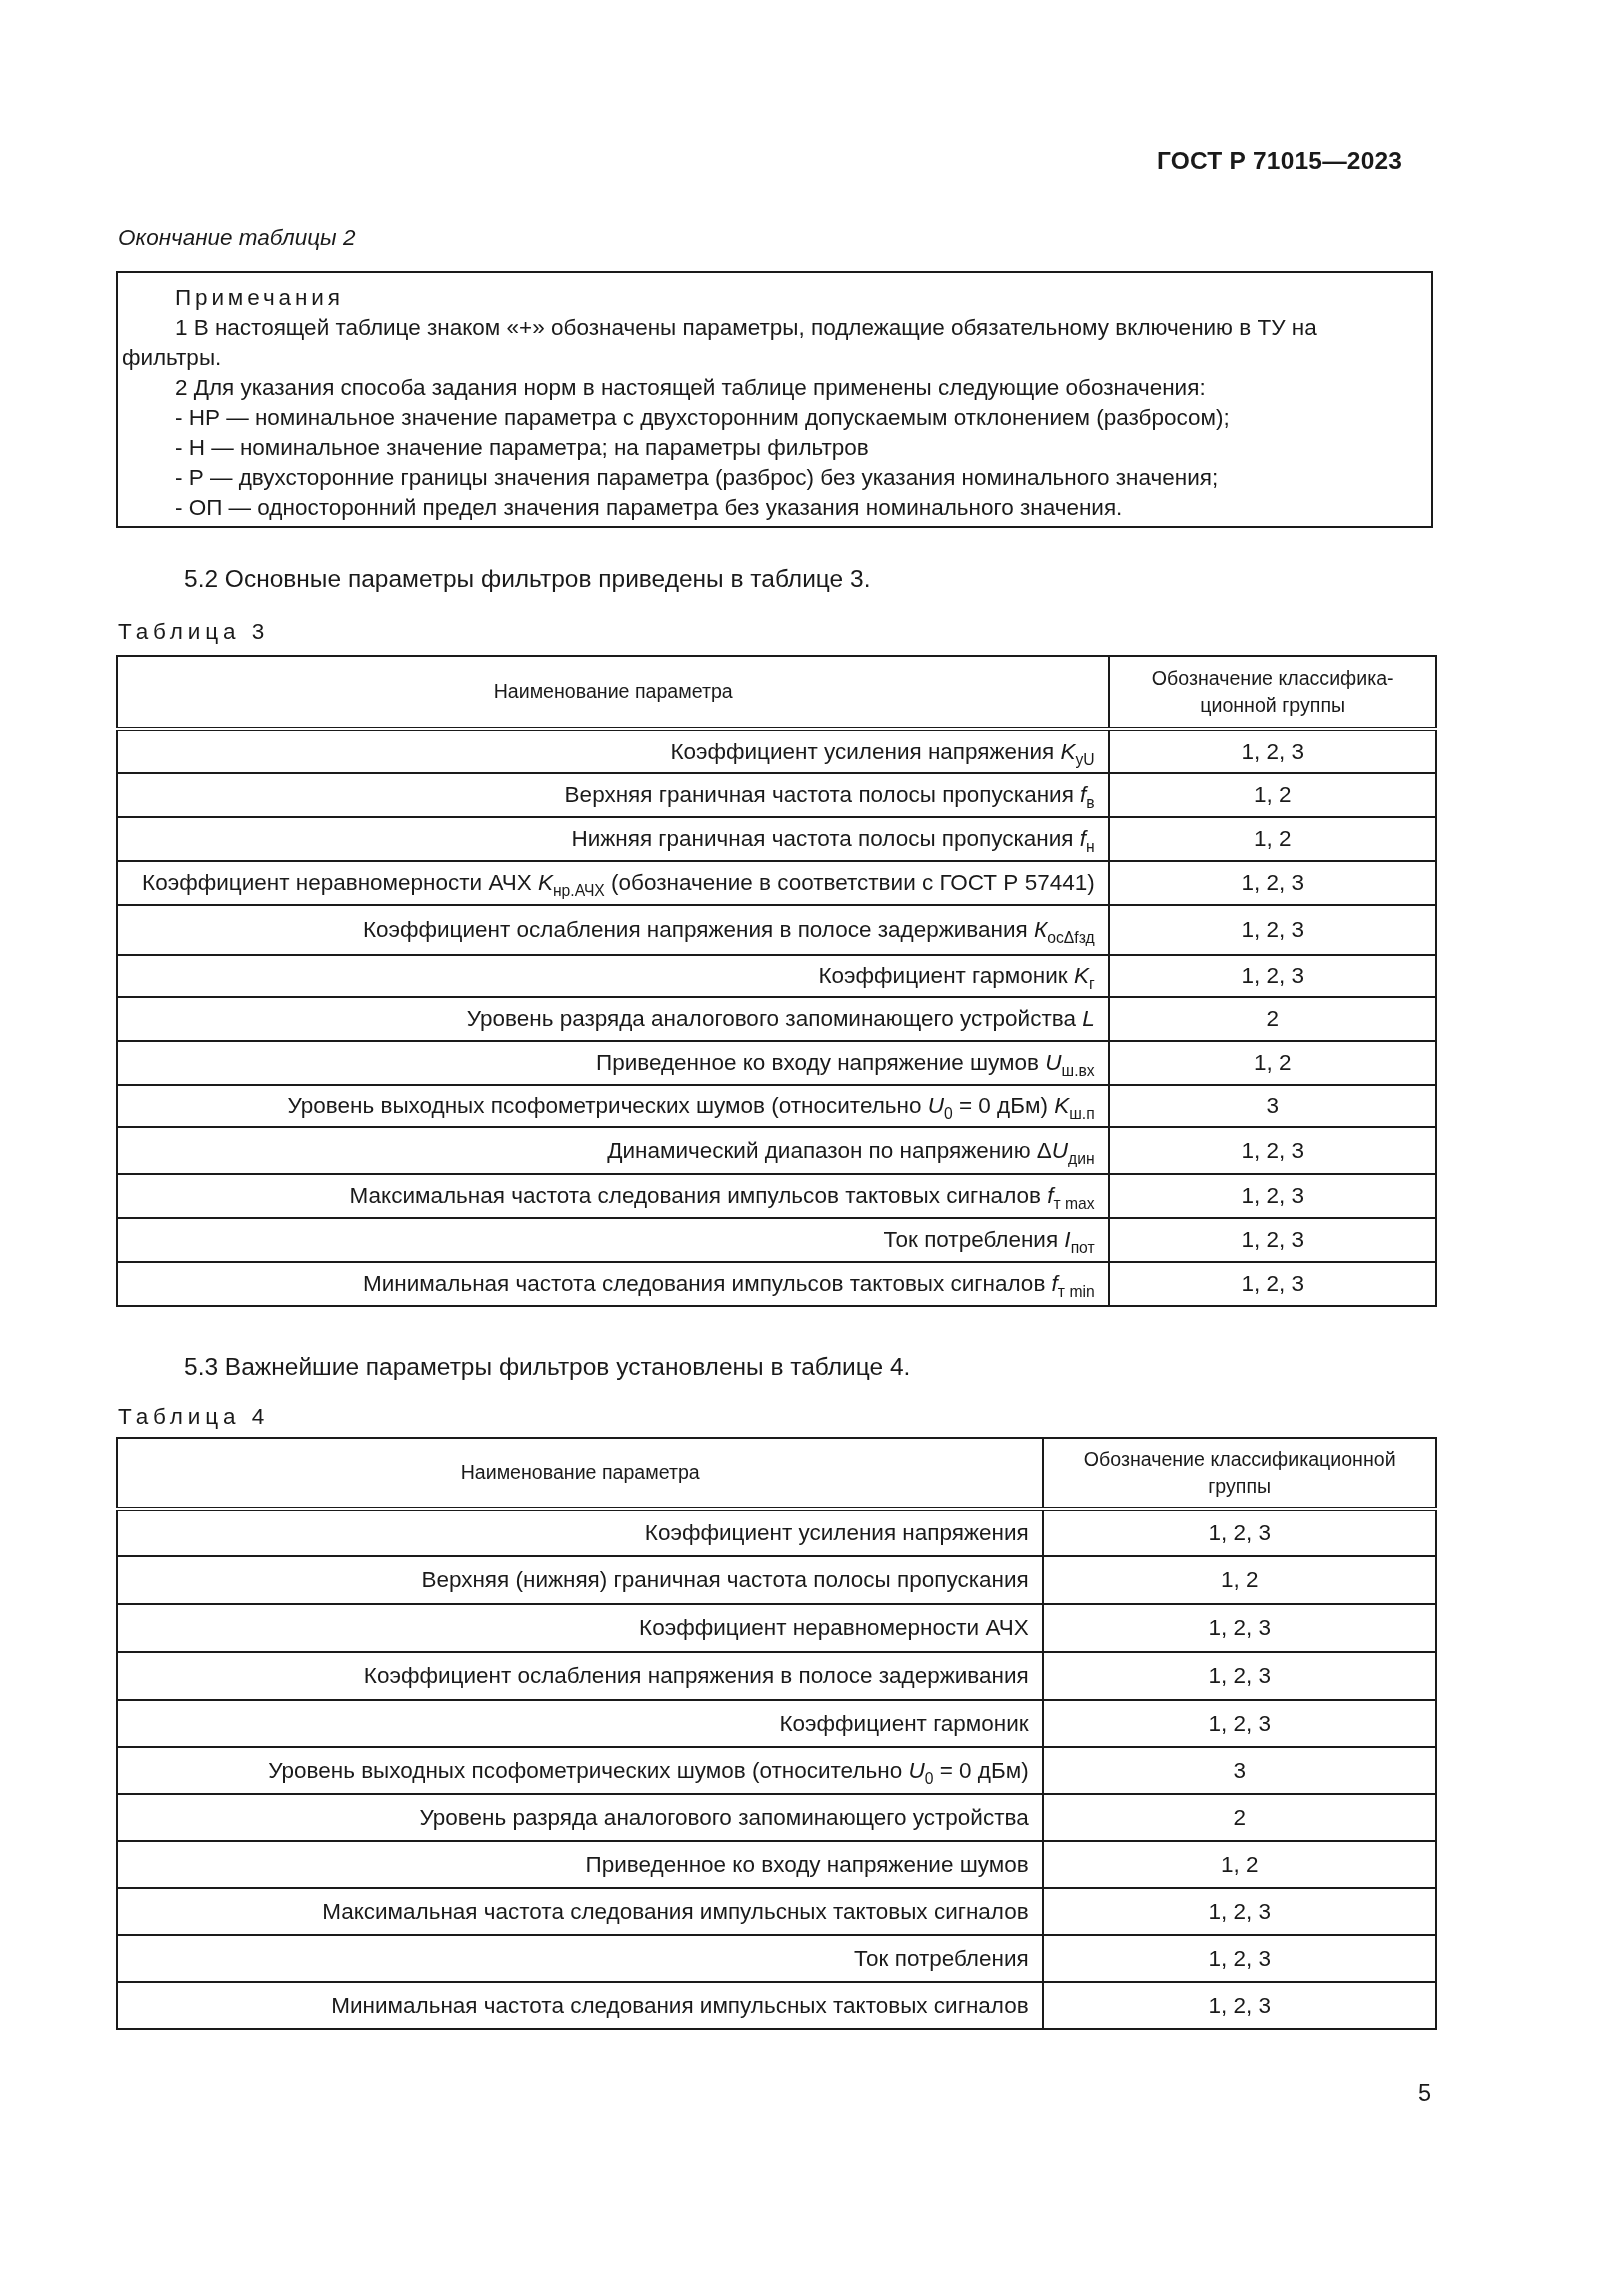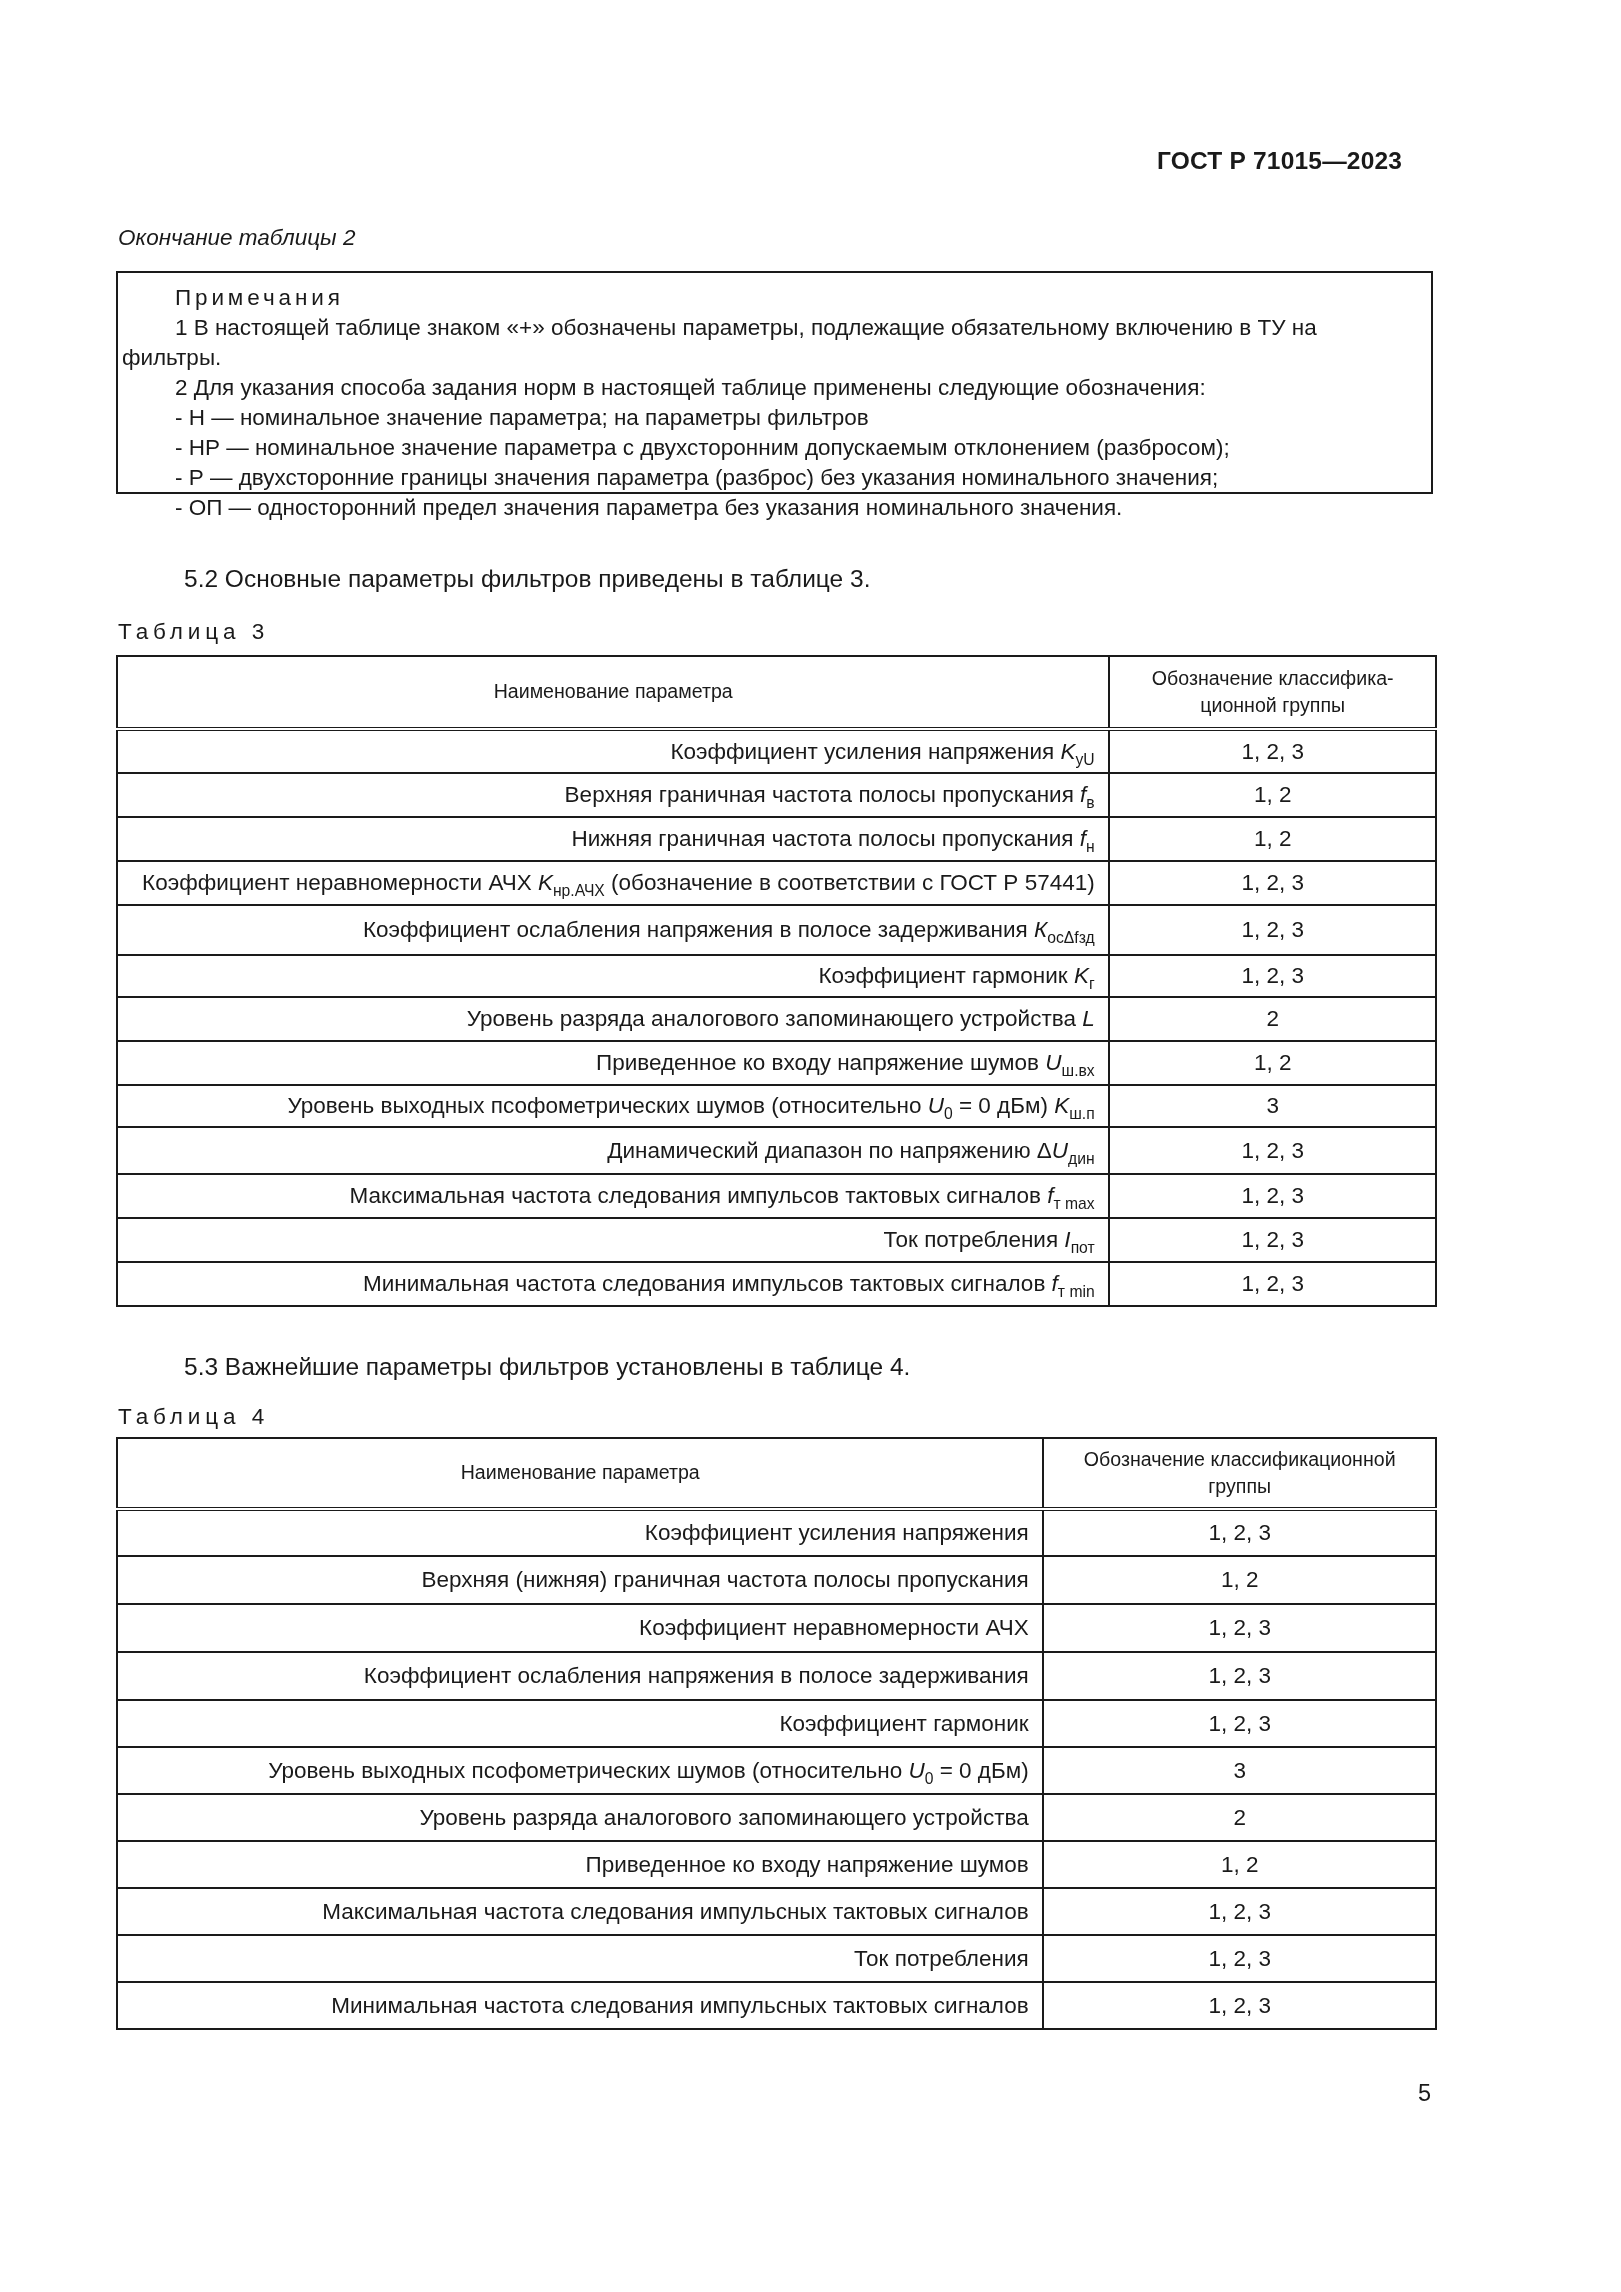--- a/index.html
+++ b/index.html
@@ -1,21 +1,21 @@
 <!DOCTYPE html>
 <html><head>
 <meta charset="utf-8">
 <style>
   html, body { margin: 0; padding: 0; background: #ffffff; }
   body { width: 1621px; height: 2293px; position: relative; overflow: hidden;
          font-family: "Liberation Sans", sans-serif; color: #1a1a1a; }
   .abs { position: absolute; }
   .header-code { left: 1157px; top: 147px; font-size: 24.5px; font-weight: bold; letter-spacing: 0.2px; }
   .cont-label { left: 118px; top: 225px; font-size: 22.5px; font-style: italic; }
-  .notes-box { left: 116px; top: 271px; width: 1317px; height: 223px;
+  .notes-box { left: 116px; top: 271px; width: 1317px; height: 257px;
                border: 2px solid #1a1a1a; box-sizing: border-box;
                font-size: 22.5px; line-height: 30px; padding: 9.8px 13.7px 0 3.9px; }
   .notes-box .ind { padding-left: 53px; }
   .notes-box .title { letter-spacing: 3.9px; padding-left: 53px; }
   .para { font-size: 24.5px; left: 184px; }
   .tbl-label { left: 118px; font-size: 22.5px; letter-spacing: 4.9px; }
   table.doc { position: absolute; left: 116px; width: 1321px; border-collapse: collapse;
               font-size: 22.5px; border-radius: 27px; }
   table.doc td, table.doc th { border: 2px solid #1a1a1a; padding: 0 13.7px; font-weight: normal; }
   table.doc thead th { border-top: 2.9px solid #1a1a1a; border-bottom: 4.9px double #1a1a1a;
@@ -32,22 +32,22 @@
 <body>
 
 <div class="abs header-code">ГОСТ Р 71015—2023</div>
 <div class="abs cont-label">Окончание таблицы 2</div>
 
 <div class="abs notes-box">
   <div class="title">Примечания</div>
   <div class="ind">1 В настоящей таблице знаком «+» обозначены параметры, подлежащие обязательному включению в ТУ на</div>
   <div>фильтры.</div>
   <div class="ind">2 Для указания способа задания норм в настоящей таблице применены следующие обозначения:</div>
+  <div class="ind">- НР — номинальное значение параметра с двухсторонним допускаемым отклонением (разбросом);</div>
   <div class="ind">- Н — номинальное значение параметра; на параметры фильтров</div>
-  <div class="ind">- НР — номинальное значение параметра с двухсторонним допускаемым отклонением (разбросом);</div>
   <div class="ind">- Р — двухсторонние границы значения параметра (разброс) без указания номинального значения;</div>
   <div class="ind">- ОП — односторонний предел значения параметра без указания номинального значения.</div>
 </div>
 
 <div class="abs para" style="top:565px;">5.2 Основные параметры фильтров приведены в таблице 3.</div>
 <div class="abs tbl-label" style="top:619px;">Таблица 3</div>
 
 <table class="doc" id="t3" style="top:655px;">
   <thead>
     <tr style="height:73px;">

